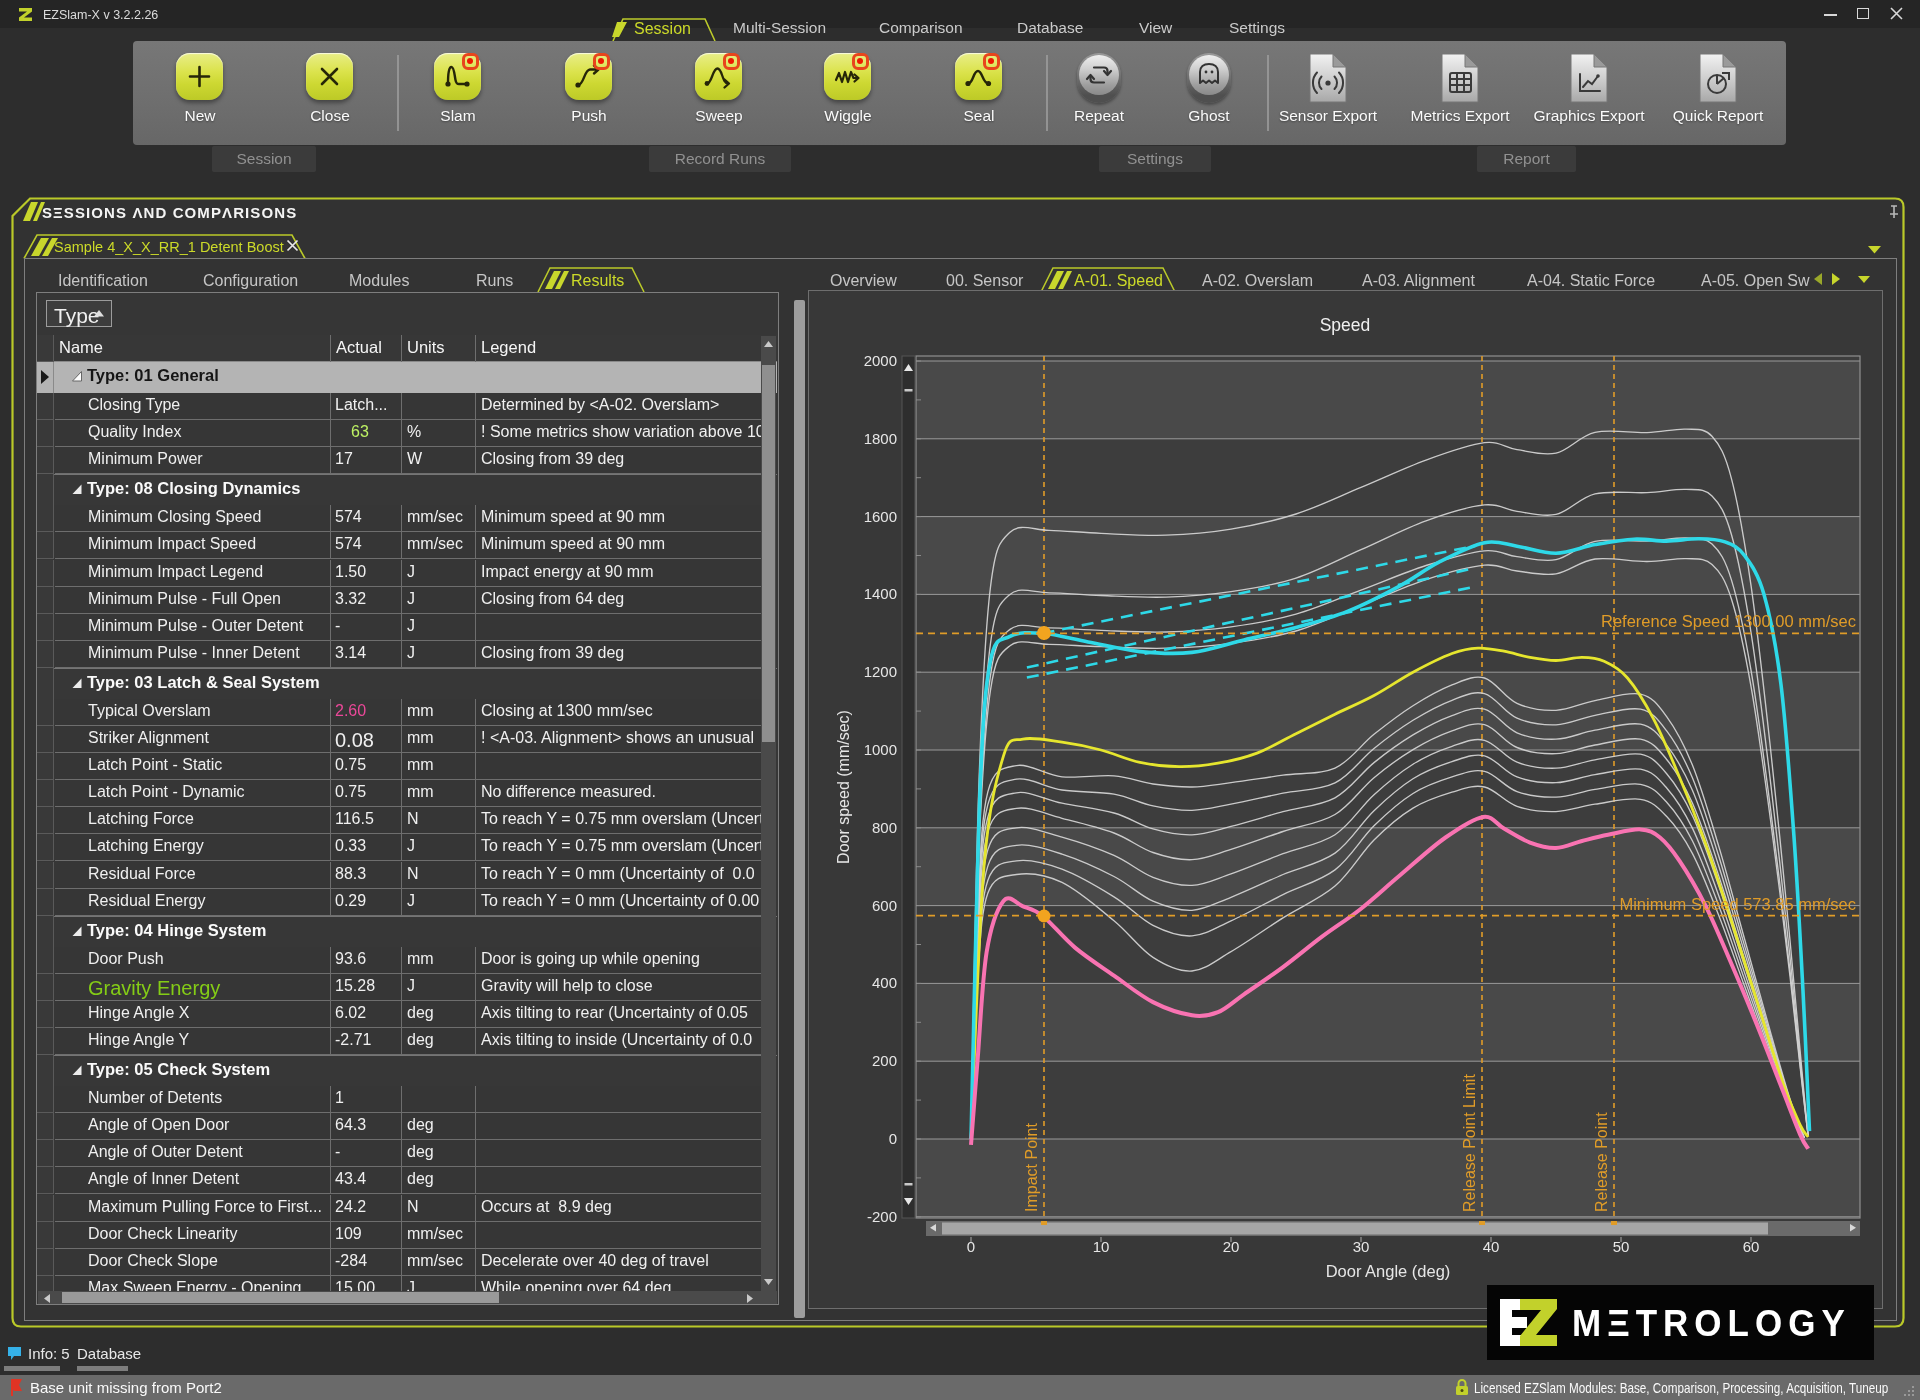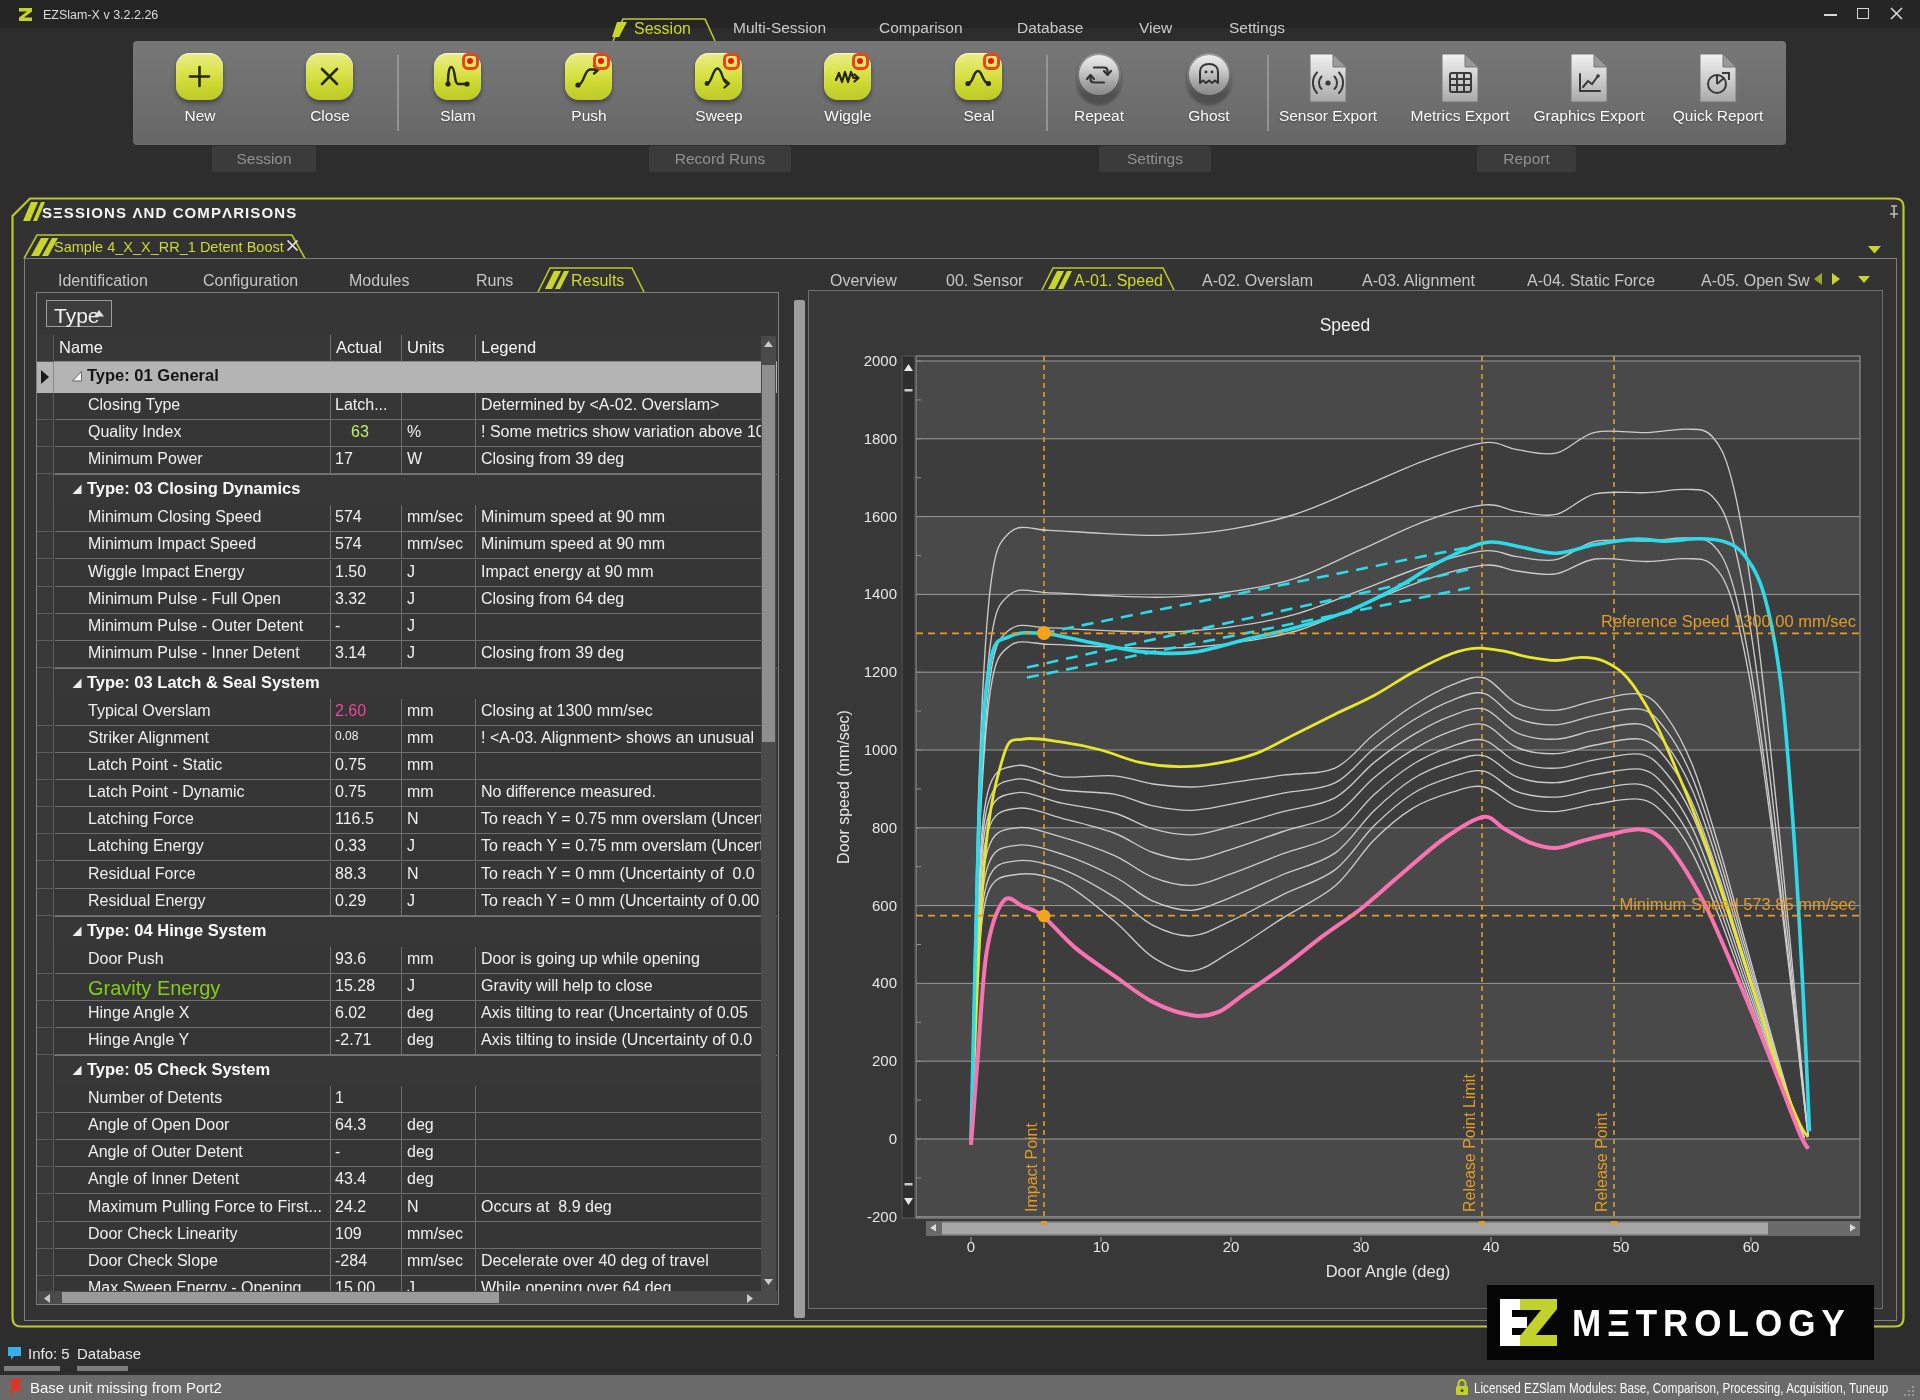--- a/index.html
+++ b/index.html
@@ -290,21 +290,21 @@
     <div class="txt" style="left:444px;top:3px;width:280px;overflow:hidden;font-size:16px;color:#f0f0f0">Closing from 39 deg</div>
     <div class="ab" style="left:293px;top:0;width:1px;height:27.1px;background:#6e6e6e"></div>
     <div class="ab" style="left:364px;top:0;width:1px;height:27.1px;background:#6e6e6e"></div>
     <div class="ab" style="left:438px;top:0;width:1px;height:27.1px;background:#6e6e6e"></div>
   </div>
 <div class="ab" style="left:37px;top:474.3px;width:740px;height:31.0px;background:#373737;border-top:1px solid #757575"></div>
 <div class="ab" style="left:37px;top:474.3px;width:17px;height:31.0px;background:#393939;border-right:1px solid #5a5a5a"></div>
 <svg class="ab" style="left:72px;top:484px" width="11" height="11">
     <path d="M9.5 0.5 V10 H0.5 Z" fill="#ececec"></path>
   </svg>
-<div class="txt" style="left:87px;top:479px;font-size:16.5px;font-weight:700;color:#fafafa">Type: 03 Closing Dynamics</div>
+<div class="txt" style="left:87px;top:479px;font-size:16.5px;font-weight:700;color:#fafafa">Type: 08 Closing Dynamics</div>
 <div class="ab" style="left:37px;top:505.3px;width:740px;height:27.1px;overflow:hidden">
     <div class="ab" style="left:0;top:0;width:17px;height:27.1px;background:#393939;border-right:1px solid #5a5a5a;border-bottom:1px solid #5a5a5a"></div>
     <div class="ab" style="left:18px;top:0;width:706px;height:27.1px;border-bottom:1px solid #6e6e6e"></div>
     <div class="txt" style="left:51px;top:3px;width:276px;overflow:hidden;font-size:16px;color:#f0f0f0">Minimum Closing Speed</div>
     <div class="txt" style="left:298px;top:3px;font-size:16px;color:#f0f0f0">574</div>
     <div class="txt" style="left:370px;top:3px;font-size:16px;color:#f0f0f0">mm/sec</div>
     <div class="txt" style="left:444px;top:3px;width:280px;overflow:hidden;font-size:16px;color:#f0f0f0">Minimum speed at 90 mm</div>
     <div class="ab" style="left:293px;top:0;width:1px;height:27.1px;background:#6e6e6e"></div>
     <div class="ab" style="left:364px;top:0;width:1px;height:27.1px;background:#6e6e6e"></div>
     <div class="ab" style="left:438px;top:0;width:1px;height:27.1px;background:#6e6e6e"></div>
@@ -316,21 +316,21 @@
     <div class="txt" style="left:298px;top:3px;font-size:16px;color:#f0f0f0">574</div>
     <div class="txt" style="left:370px;top:3px;font-size:16px;color:#f0f0f0">mm/sec</div>
     <div class="txt" style="left:444px;top:3px;width:280px;overflow:hidden;font-size:16px;color:#f0f0f0">Minimum speed at 90 mm</div>
     <div class="ab" style="left:293px;top:0;width:1px;height:27.1px;background:#6e6e6e"></div>
     <div class="ab" style="left:364px;top:0;width:1px;height:27.1px;background:#6e6e6e"></div>
     <div class="ab" style="left:438px;top:0;width:1px;height:27.1px;background:#6e6e6e"></div>
   </div>
 <div class="ab" style="left:37px;top:559.5px;width:740px;height:27.1px;overflow:hidden">
     <div class="ab" style="left:0;top:0;width:17px;height:27.1px;background:#393939;border-right:1px solid #5a5a5a;border-bottom:1px solid #5a5a5a"></div>
     <div class="ab" style="left:18px;top:0;width:706px;height:27.1px;border-bottom:1px solid #6e6e6e"></div>
-    <div class="txt" style="left:51px;top:3px;width:276px;overflow:hidden;font-size:16px;color:#f0f0f0">Wiggle Impact Energy</div>
+    <div class="txt" style="left:51px;top:3px;width:276px;overflow:hidden;font-size:16px;color:#f0f0f0">Minimum Impact Legend</div>
     <div class="txt" style="left:298px;top:3px;font-size:16px;color:#f0f0f0">1.50</div>
     <div class="txt" style="left:370px;top:3px;font-size:16px;color:#f0f0f0">J</div>
     <div class="txt" style="left:444px;top:3px;width:280px;overflow:hidden;font-size:16px;color:#f0f0f0">Impact energy at 90 mm</div>
     <div class="ab" style="left:293px;top:0;width:1px;height:27.1px;background:#6e6e6e"></div>
     <div class="ab" style="left:364px;top:0;width:1px;height:27.1px;background:#6e6e6e"></div>
     <div class="ab" style="left:438px;top:0;width:1px;height:27.1px;background:#6e6e6e"></div>
   </div>
 <div class="ab" style="left:37px;top:586.6px;width:740px;height:27.1px;overflow:hidden">
     <div class="ab" style="left:0;top:0;width:17px;height:27.1px;background:#393939;border-right:1px solid #5a5a5a;border-bottom:1px solid #5a5a5a"></div>
     <div class="ab" style="left:18px;top:0;width:706px;height:27.1px;border-bottom:1px solid #6e6e6e"></div>
@@ -378,21 +378,21 @@
     <div class="txt" style="left:370px;top:3px;font-size:16px;color:#f0f0f0">mm</div>
     <div class="txt" style="left:444px;top:3px;width:280px;overflow:hidden;font-size:16px;color:#f0f0f0">Closing at 1300 mm/sec</div>
     <div class="ab" style="left:293px;top:0;width:1px;height:27.1px;background:#6e6e6e"></div>
     <div class="ab" style="left:364px;top:0;width:1px;height:27.1px;background:#6e6e6e"></div>
     <div class="ab" style="left:438px;top:0;width:1px;height:27.1px;background:#6e6e6e"></div>
   </div>
 <div class="ab" style="left:37px;top:726.0px;width:740px;height:27.1px;overflow:hidden">
     <div class="ab" style="left:0;top:0;width:17px;height:27.1px;background:#393939;border-right:1px solid #5a5a5a;border-bottom:1px solid #5a5a5a"></div>
     <div class="ab" style="left:18px;top:0;width:706px;height:27.1px;border-bottom:1px solid #6e6e6e"></div>
     <div class="txt" style="left:51px;top:3px;width:276px;overflow:hidden;font-size:16px;color:#f0f0f0">Striker Alignment</div>
-    <div class="txt" style="left:298px;top:3px;font-size:12px;color:#f0f0f0">0.08</div>
+    <div class="txt" style="left:298px;top:3px;font-size:20px;color:#f0f0f0">0.08</div>
     <div class="txt" style="left:370px;top:3px;font-size:16px;color:#f0f0f0">mm</div>
     <div class="txt" style="left:444px;top:3px;width:280px;overflow:hidden;font-size:16px;color:#f0f0f0">! &lt;A-03. Alignment&gt; shows an unusual</div>
     <div class="ab" style="left:293px;top:0;width:1px;height:27.1px;background:#6e6e6e"></div>
     <div class="ab" style="left:364px;top:0;width:1px;height:27.1px;background:#6e6e6e"></div>
     <div class="ab" style="left:438px;top:0;width:1px;height:27.1px;background:#6e6e6e"></div>
   </div>
 <div class="ab" style="left:37px;top:753.1px;width:740px;height:27.1px;overflow:hidden">
     <div class="ab" style="left:0;top:0;width:17px;height:27.1px;background:#393939;border-right:1px solid #5a5a5a;border-bottom:1px solid #5a5a5a"></div>
     <div class="ab" style="left:18px;top:0;width:706px;height:27.1px;border-bottom:1px solid #6e6e6e"></div>
     <div class="txt" style="left:51px;top:3px;width:276px;overflow:hidden;font-size:16px;color:#f0f0f0">Latch Point - Static</div>

